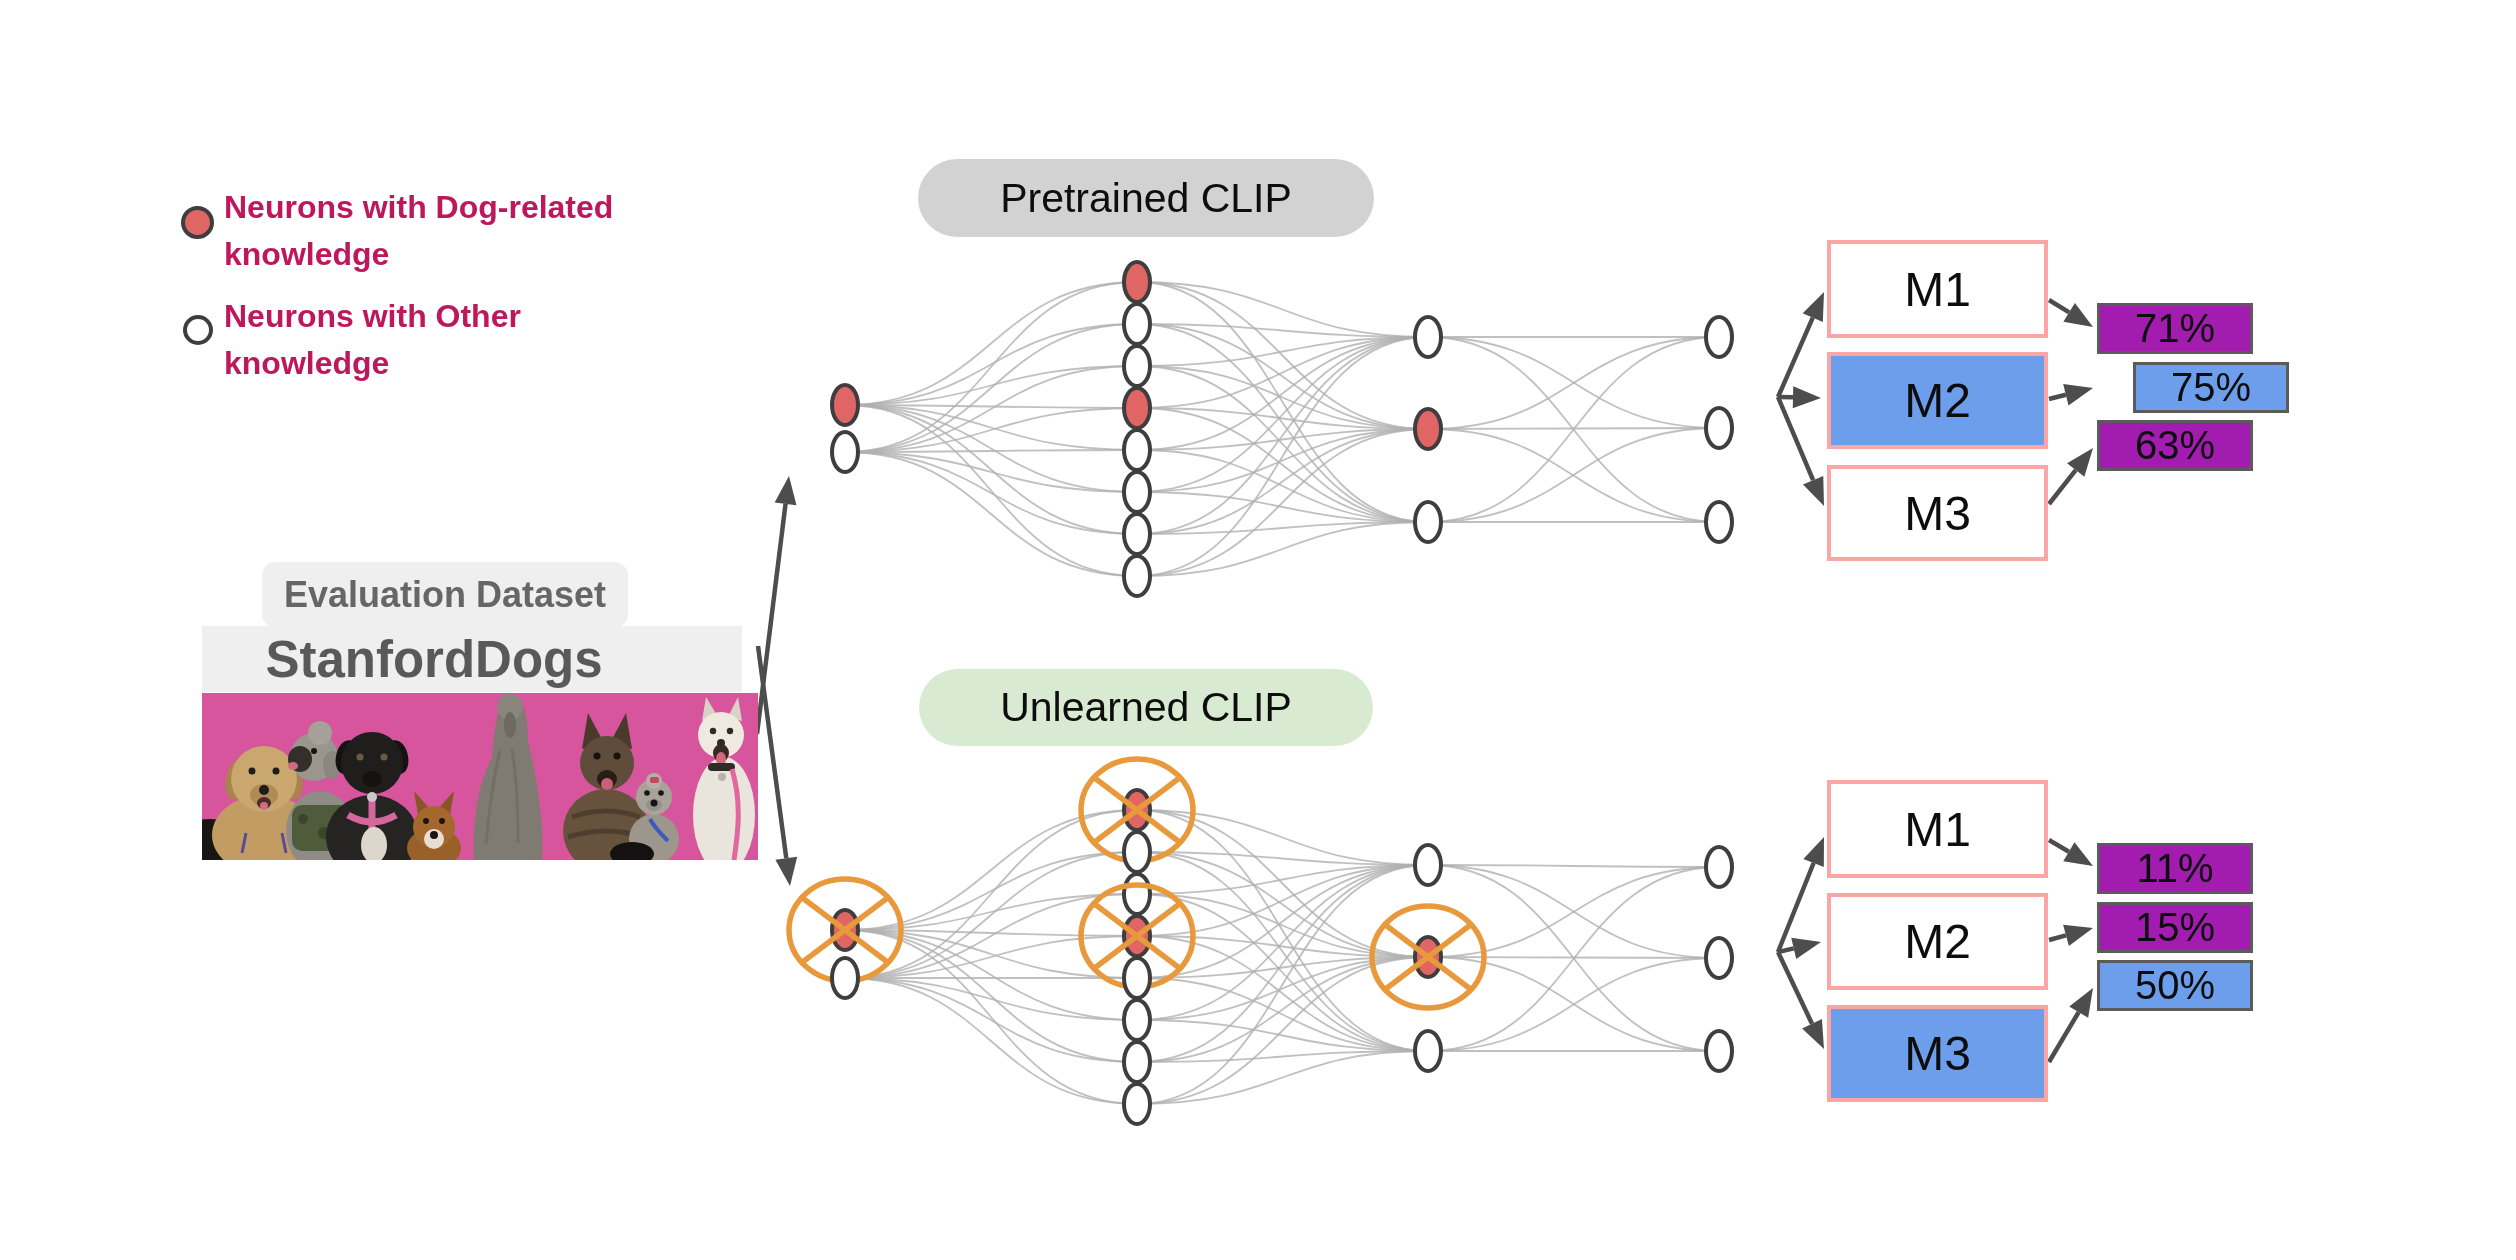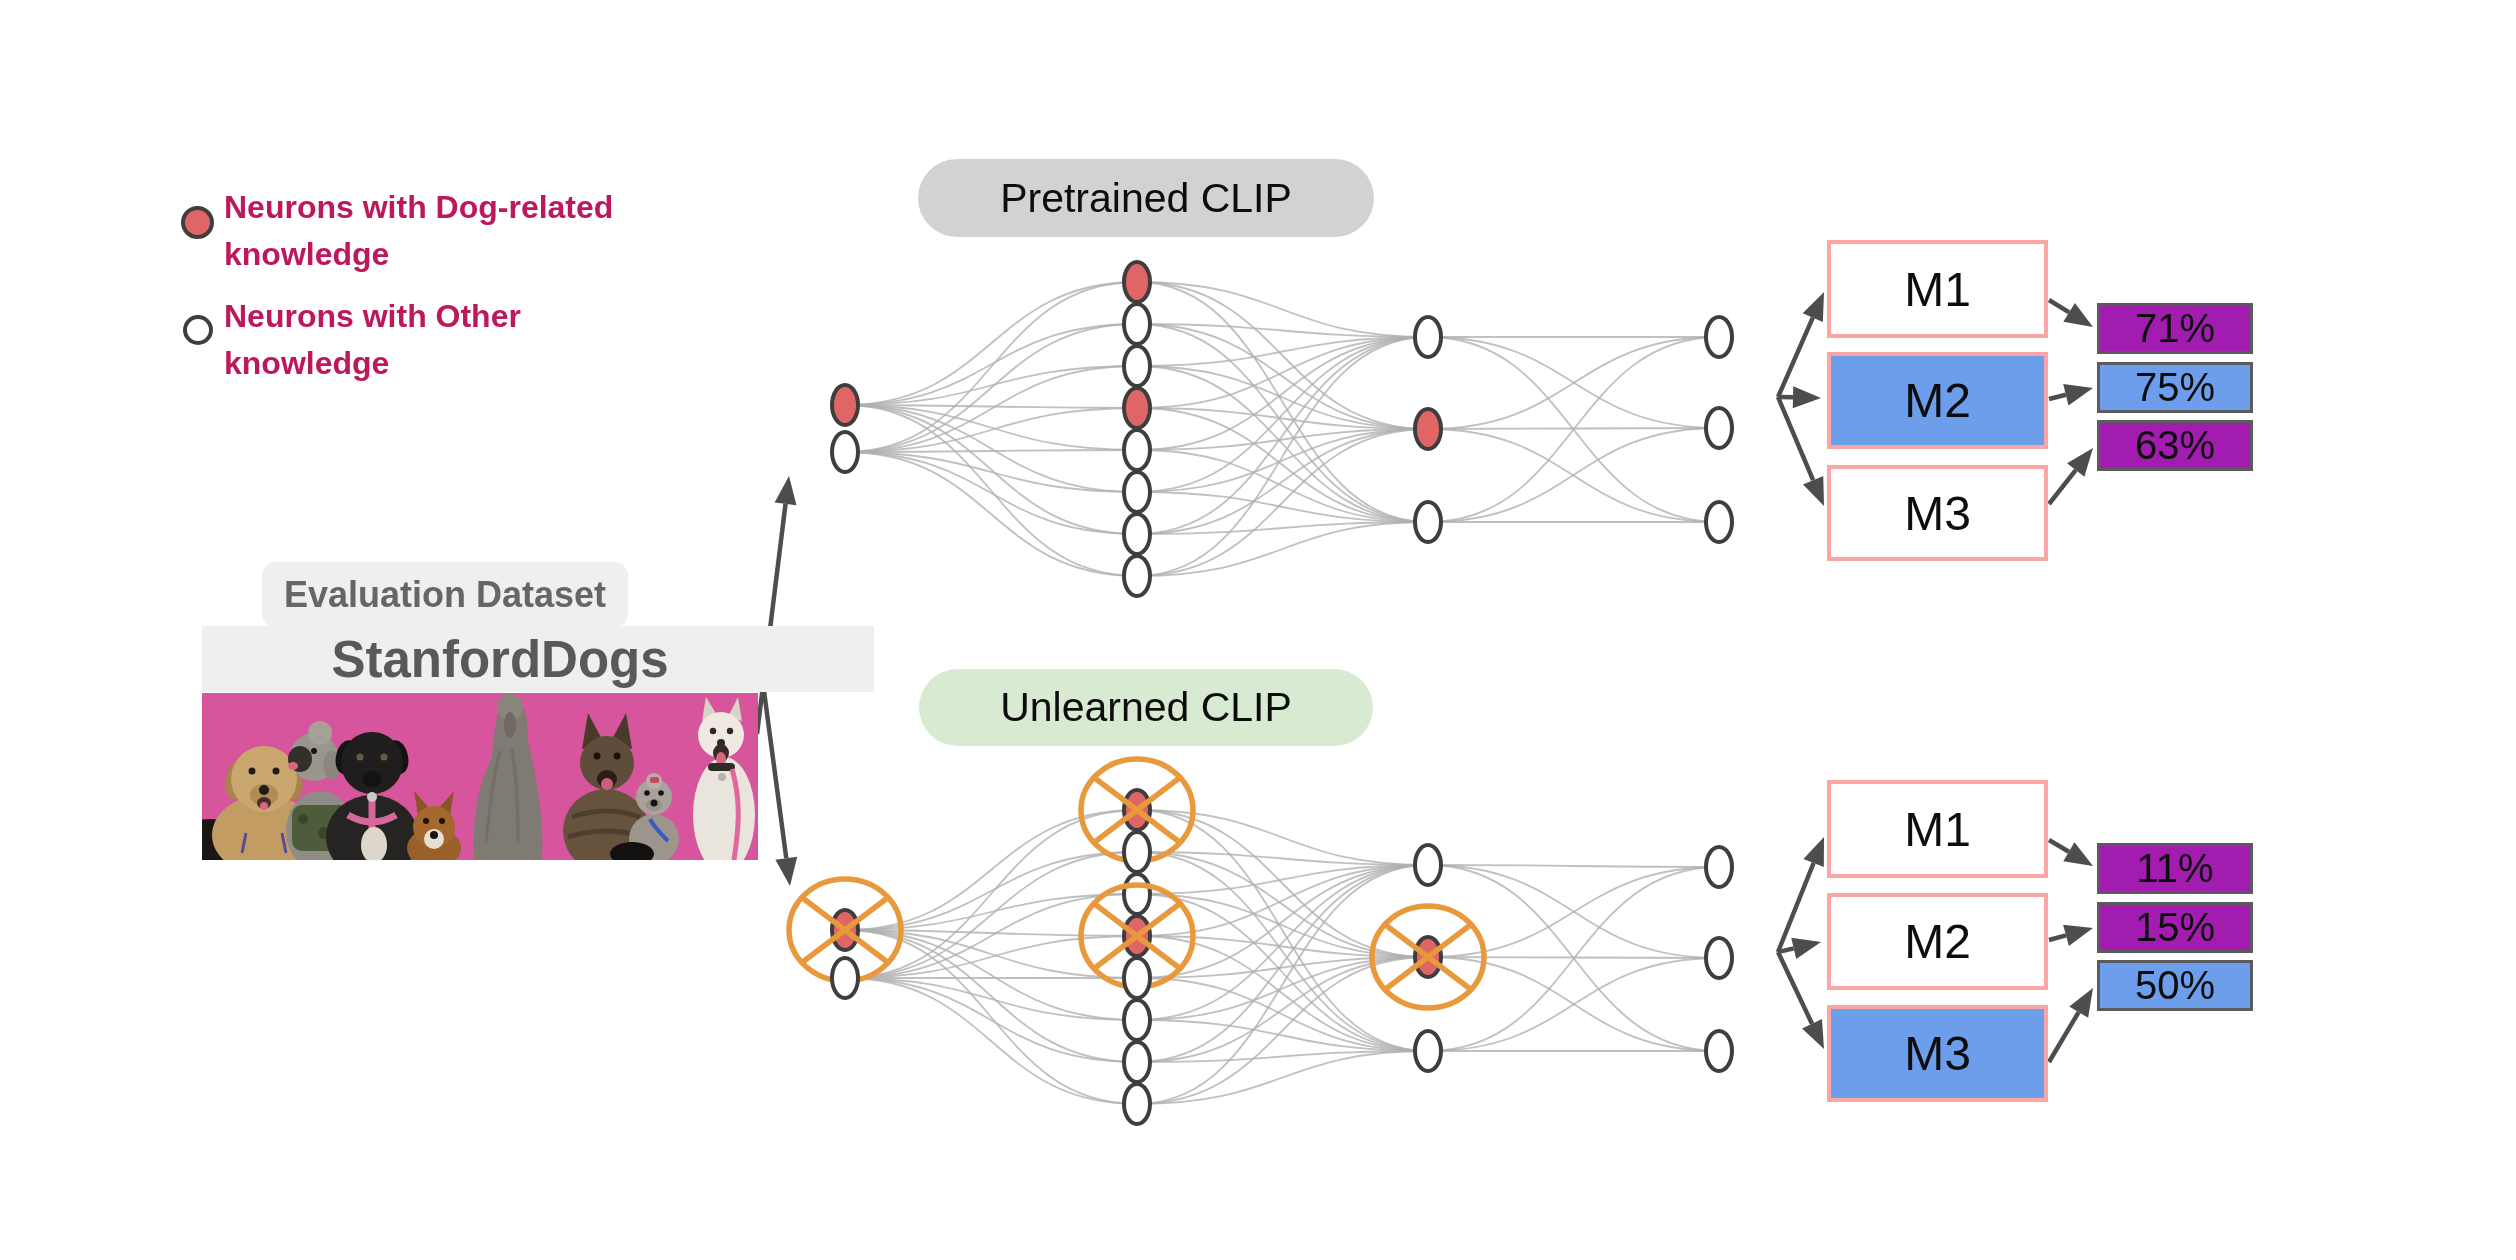--- a/index.html
+++ b/index.html
@@ -27,21 +27,21 @@
   .pill { position: absolute; display: flex; align-items: center; justify-content: center;
           border-radius: 42px; color: #0d0d0d; font-size: 41px; }
   .pill.pretrained { left: 918px; top: 159px; width: 456px; height: 78px; background: #d2d2d2; }
   .pill.unlearned  { left: 919px; top: 669px; width: 454px; height: 77px; background: #d9ead3; }
 
   
   .eval-tag { position: absolute; left: 262px; top: 562px; width: 366px; height: 66px;
               background: #efefef; border-radius: 14px;
               display: flex; align-items: center; justify-content: center;
               font-size: 36px; font-weight: bold; color: #666666; }
-  .dataset-banner { position: absolute; left: 202px; top: 626px; width: 672px; height: 66px;
+  .dataset-banner { position: absolute; left: 202px; top: 626px; width: 540px; height: 66px;
               background: #efefef; display: flex; align-items: center; justify-content: center;
               padding-right: 76px; box-sizing: border-box;
               font-size: 51px; font-weight: bold; color: #595959; }
   .dogs-photo { position: absolute; left: 202px; top: 693px; width: 556px; height: 167px; }
 
   
   .mbox { position: absolute; left: 1827px; width: 221px; box-sizing: border-box;
           background: #ffffff; border: 4px solid #fca5a5;
           display: flex; align-items: center; justify-content: center;
           font-size: 48px; color: #0d0d0d; }
@@ -52,21 +52,21 @@
   .hl { background: #6d9eeb; }
 
   .m-p1 { top: 240px;  height: 98px; }
   .m-p2 { top: 352px;  height: 97px; }
   .m-p3 { top: 465px;  height: 96px; }
   .m-u1 { top: 780px;  height: 98px; }
   .m-u2 { top: 893px;  height: 97px; }
   .m-u3 { top: 1005px; height: 97px; }
 
   .p-p1 { top: 303px; }
-  .p-p2 { top: 362px; }
+  .p-p2 { top: 362px; margin-left: 36px; }
   .p-p3 { top: 420px; }
   .p-u1 { top: 843px; }
   .p-u2 { top: 902px; }
   .p-u3 { top: 960px; }
 </style>
 </head>
 <body>
 
 <div class="canvas">
 

